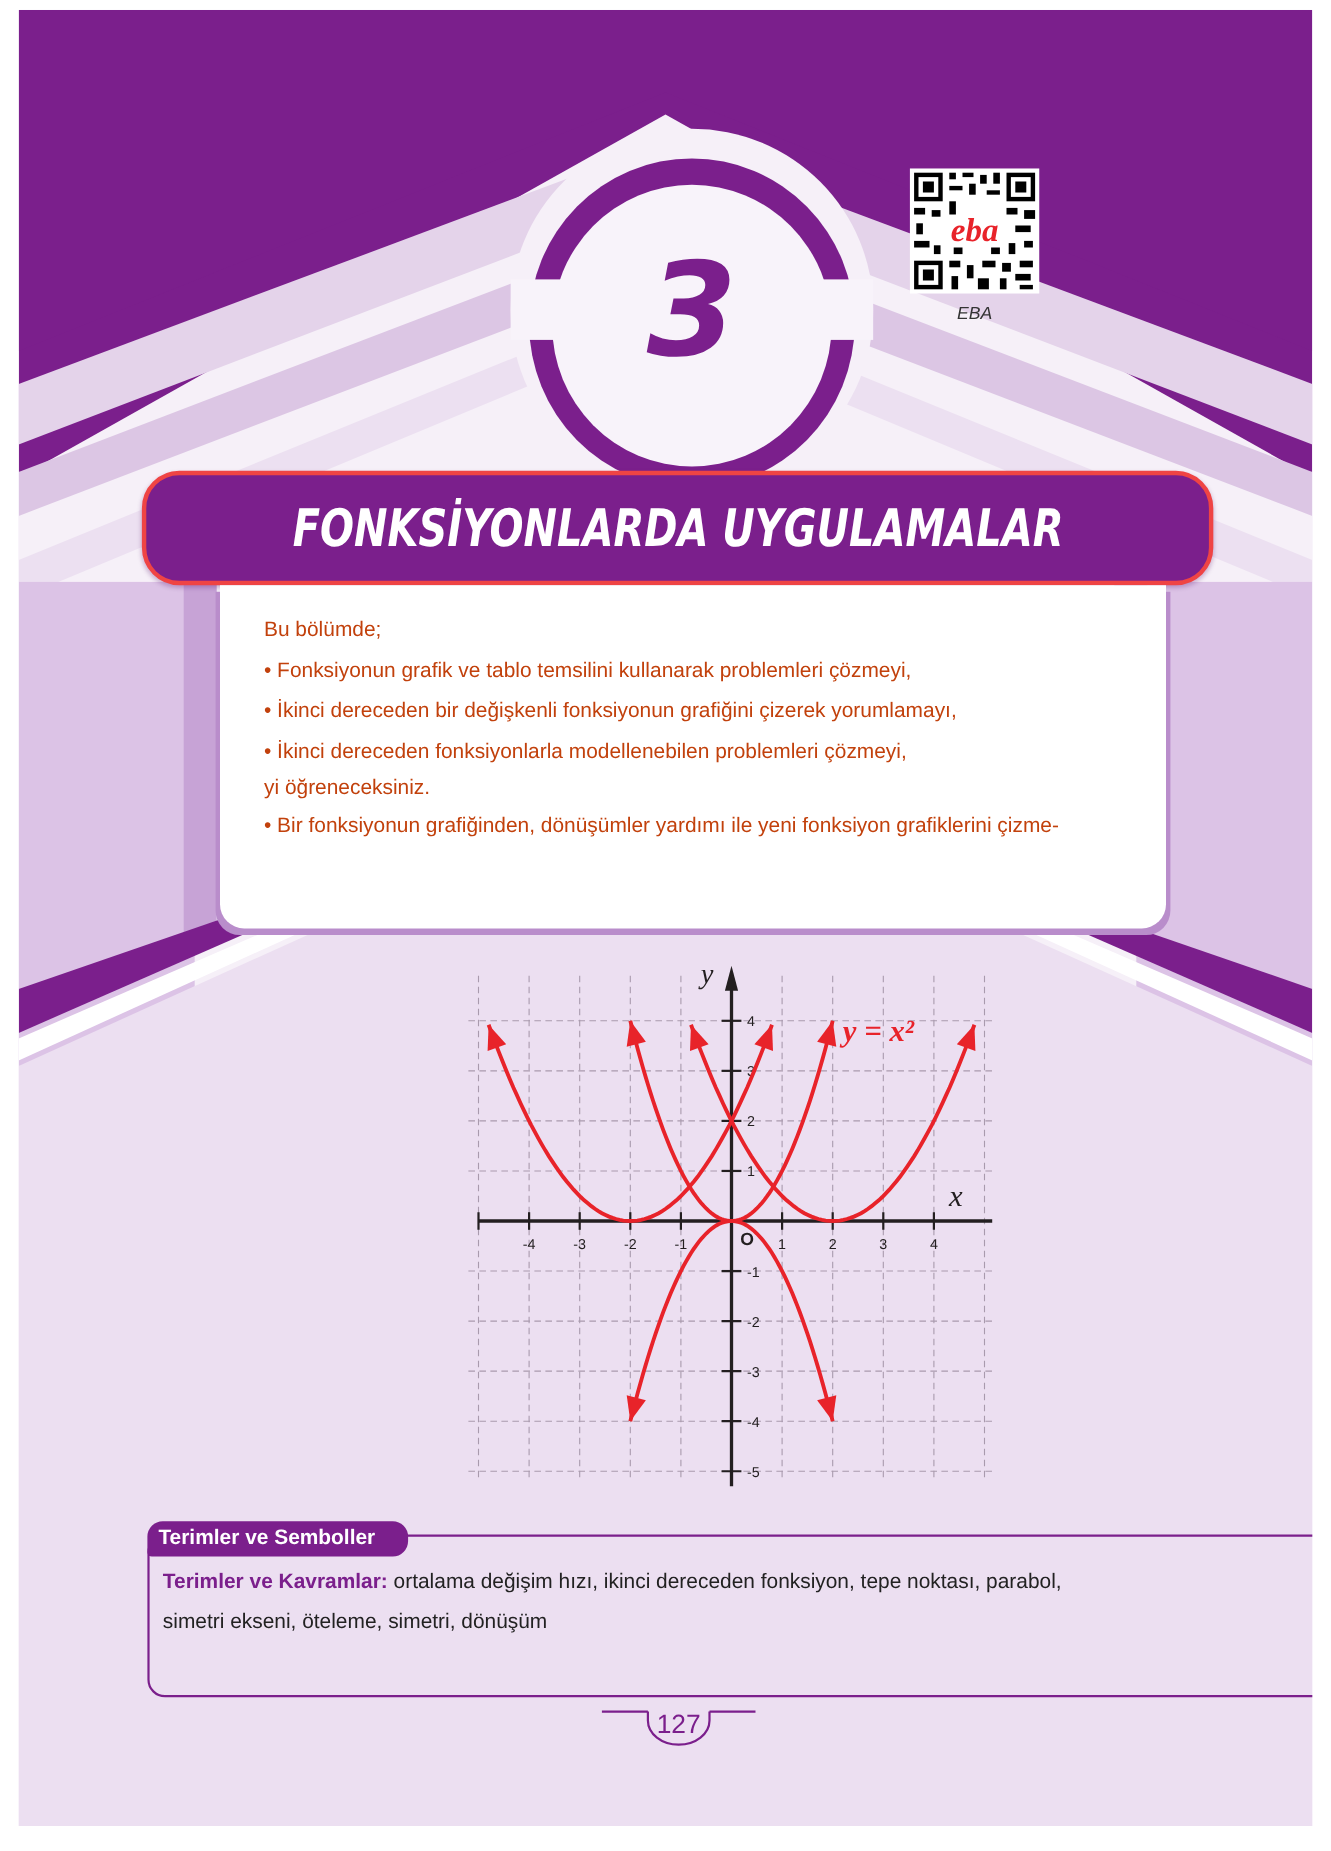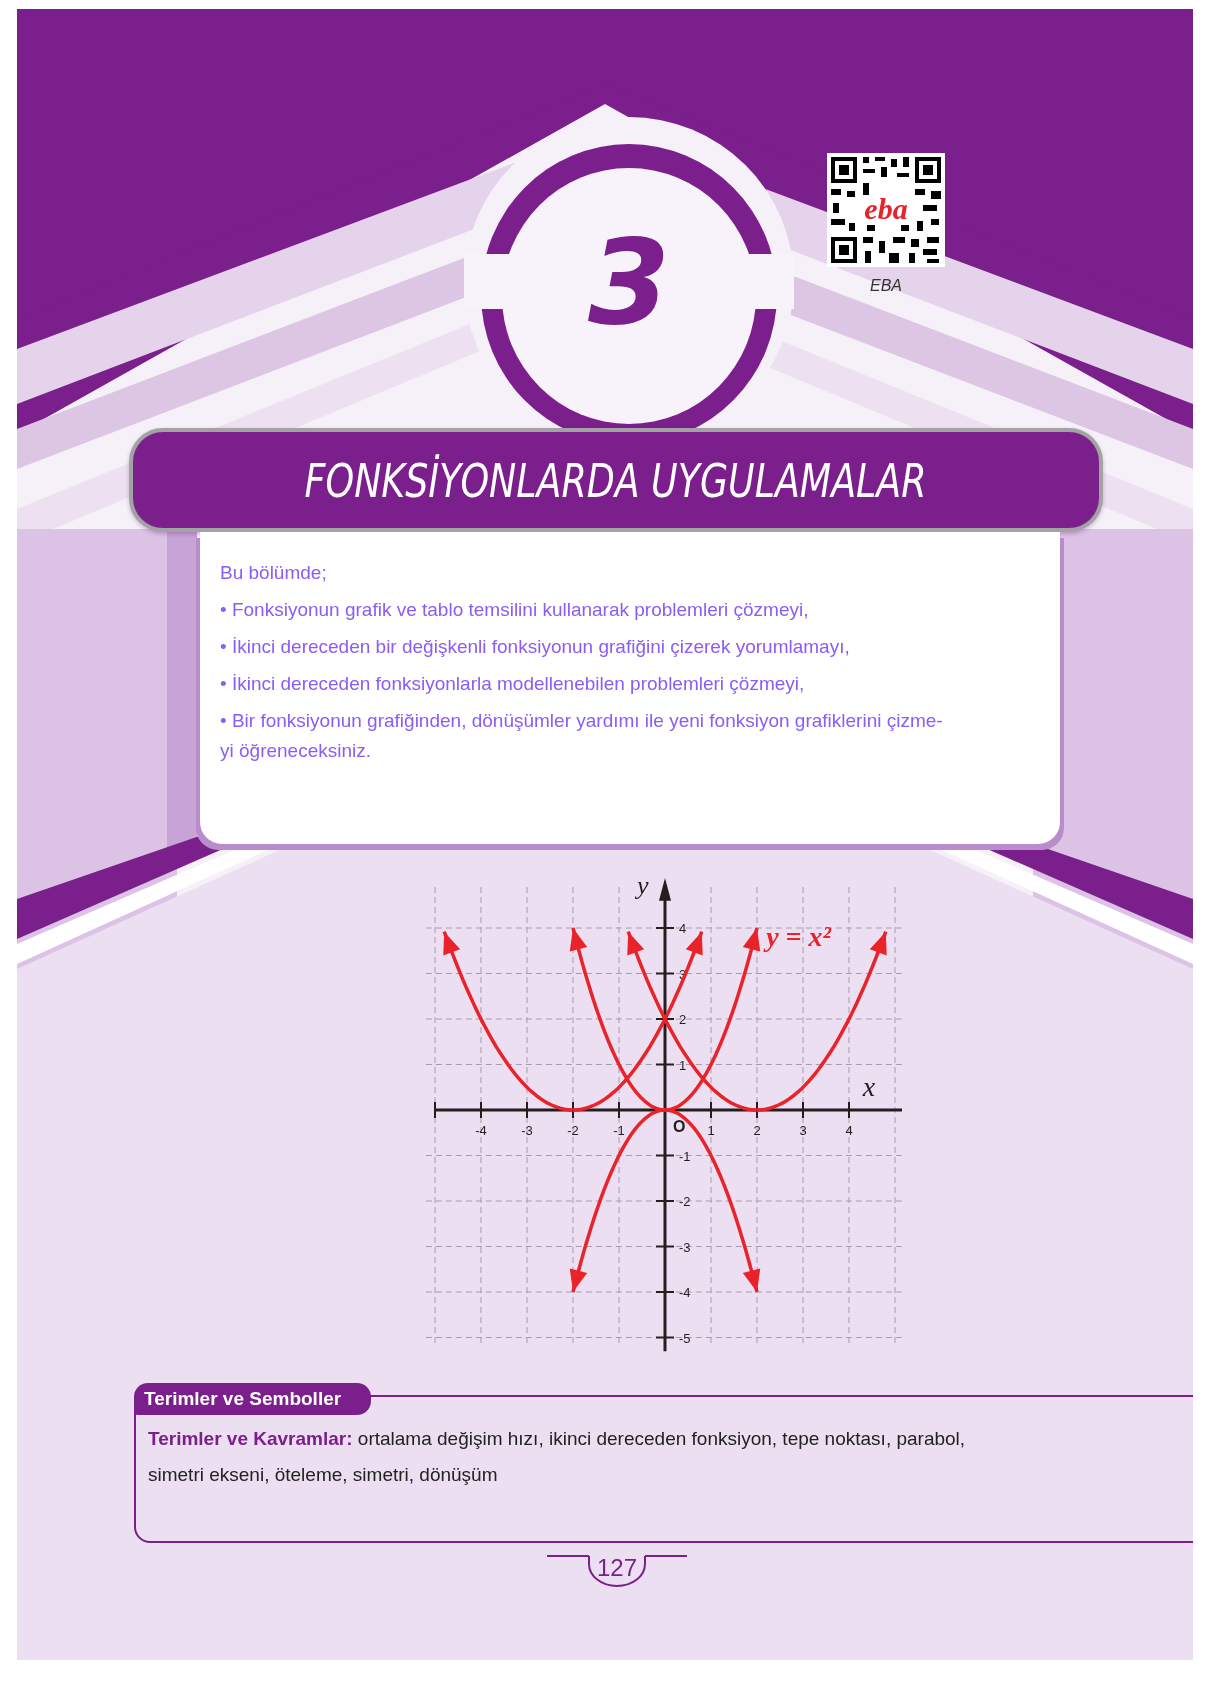--- a/index.html
+++ b/index.html
@@ -3,24 +3,24 @@
 <meta charset="utf-8">
 <style>
   html,body{margin:0;padding:0;background:#ffffff;}
   body{width:1210px;height:1683px;position:relative;overflow:hidden;font-family:"Liberation Sans",sans-serif;}
   .page{position:absolute;left:17px;top:9px;width:1176px;height:1651px;background:#ecdff1;overflow:hidden;}
   .bg-svg{position:absolute;left:0;top:0;}
   .badge{position:absolute;left:447px;top:95px;width:330px;height:340px;}
   .chapter-num{position:absolute;left:0;top:0;width:330px;height:340px;display:flex;align-items:center;justify-content:center;font-family:"DejaVu Sans",sans-serif;font-style:italic;font-weight:bold;font-size:118px;color:#7b1f8c;padding-top:16px;box-sizing:border-box;}
   .qr{position:absolute;left:810px;top:144px;width:118px;height:114px;}
   .qr-label{position:absolute;left:810px;top:268px;width:118px;text-align:center;font-style:italic;font-size:16px;color:#333;}
-  .title-bar{position:absolute;left:112px;top:419px;width:974px;height:104px;background:#7b1f8c;border-radius:34px;border:4px solid #a3a3a3;box-sizing:border-box;display:flex;align-items:center;justify-content:center;box-shadow:0 2px 4px rgba(80,0,100,0.25);}
+  .title-bar{position:absolute;left:112px;top:419px;width:974px;height:104px;background:#7b1f8c;border-radius:34px;border:4px solid #ef4444;box-sizing:border-box;display:flex;align-items:center;justify-content:center;box-shadow:0 2px 4px rgba(80,0,100,0.25);font-weight:bold;}
   .title-text{font-family:"DejaVu Sans",sans-serif;font-style:italic;font-size:47px;color:#ffffff;letter-spacing:0px;font-stretch:condensed;transform:scaleX(0.86);white-space:nowrap;}
   .content-box{position:absolute;left:183px;top:523px;width:860px;height:312px;background:#ffffff;border-radius:0 0 22px 22px;box-shadow:4px 6px 0 #b98dcb, -4px 6px 0 #b98dcb;}
-  .content-inner{position:absolute;left:20px;top:22px;right:20px;color:#8b5cf6;font-size:19px;line-height:37px;}
+  .content-inner{position:absolute;left:40px;top:22px;right:20px;color:#c2410c;font-size:19px;line-height:37px;}
   .content-inner p{margin:0;}
   .graph{position:absolute;left:395px;top:864px;width:490px;height:490px;}
   .terms{position:absolute;left:117px;top:1386px;width:1086px;height:148px;border:2px solid #7b1f8c;border-radius:16px;box-sizing:border-box;}
   .terms-tab{position:absolute;left:-2px;top:-14px;height:32px;padding:0 30px 0 10px;background:#7b1f8c;color:#fff;font-weight:bold;font-size:19px;line-height:32px;border-radius:14px 14px 14px 4px;}
   .terms-body{position:absolute;left:12px;top:24px;right:10px;font-size:19px;line-height:36px;color:#222;}
   .terms-body .lbl{color:#7b1f8c;font-weight:bold;margin-top:48px;}
   .terms-body sup{font-size:11px;}
   .terms-body sub{font-size:11px;}
   .page-num-wrap{position:absolute;left:530px;top:1535px;width:140px;height:50px;}
   .page-num{position:absolute;left:0;top:10px;width:140px;text-align:center;font-size:24px;color:#7b1f8c;}
@@ -121,22 +121,22 @@
   <div class="title-bar">
     <span class="title-text">FONKSİYONLARDA UYGULAMALAR</span>
   </div>
 
   <div class="content-box">
     <div class="content-inner">
       <p>Bu bölümde;</p>
       <p>• Fonksiyonun grafik ve tablo temsilini kullanarak problemleri çözmeyi,</p>
       <p>• İkinci dereceden bir değişkenli fonksiyonun grafiğini çizerek yorumlamayı,</p>
       <p>• İkinci dereceden fonksiyonlarla modellenebilen problemleri çözmeyi,</p>
+      <p style="line-height:30px;">yi öğreneceksiniz.</p>
       <p style="line-height:30px;padding-top:4px;">• Bir fonksiyonun grafiğinden, dönüşümler yardımı ile yeni fonksiyon grafiklerini çizme-</p>
-      <p style="line-height:30px;">yi öğreneceksiniz.</p>
     </div>
   </div>
 
   <div class="graph">
     <svg id="graph-svg" width="490" height="490" viewBox="0 0 490 490">
         <line x1="23" y1="14.049999999999983" x2="23" y2="473.6" stroke="#a99aad" stroke-width="1" stroke-dasharray="6,4"></line>
         <line x1="69" y1="14.049999999999983" x2="69" y2="473.6" stroke="#a99aad" stroke-width="1" stroke-dasharray="6,4"></line>
         <line x1="115" y1="14.049999999999983" x2="115" y2="473.6" stroke="#a99aad" stroke-width="1" stroke-dasharray="6,4"></line>
         <line x1="161" y1="14.049999999999983" x2="161" y2="473.6" stroke="#a99aad" stroke-width="1" stroke-dasharray="6,4"></line>
         <line x1="207" y1="14.049999999999983" x2="207" y2="473.6" stroke="#a99aad" stroke-width="1" stroke-dasharray="6,4"></line>

